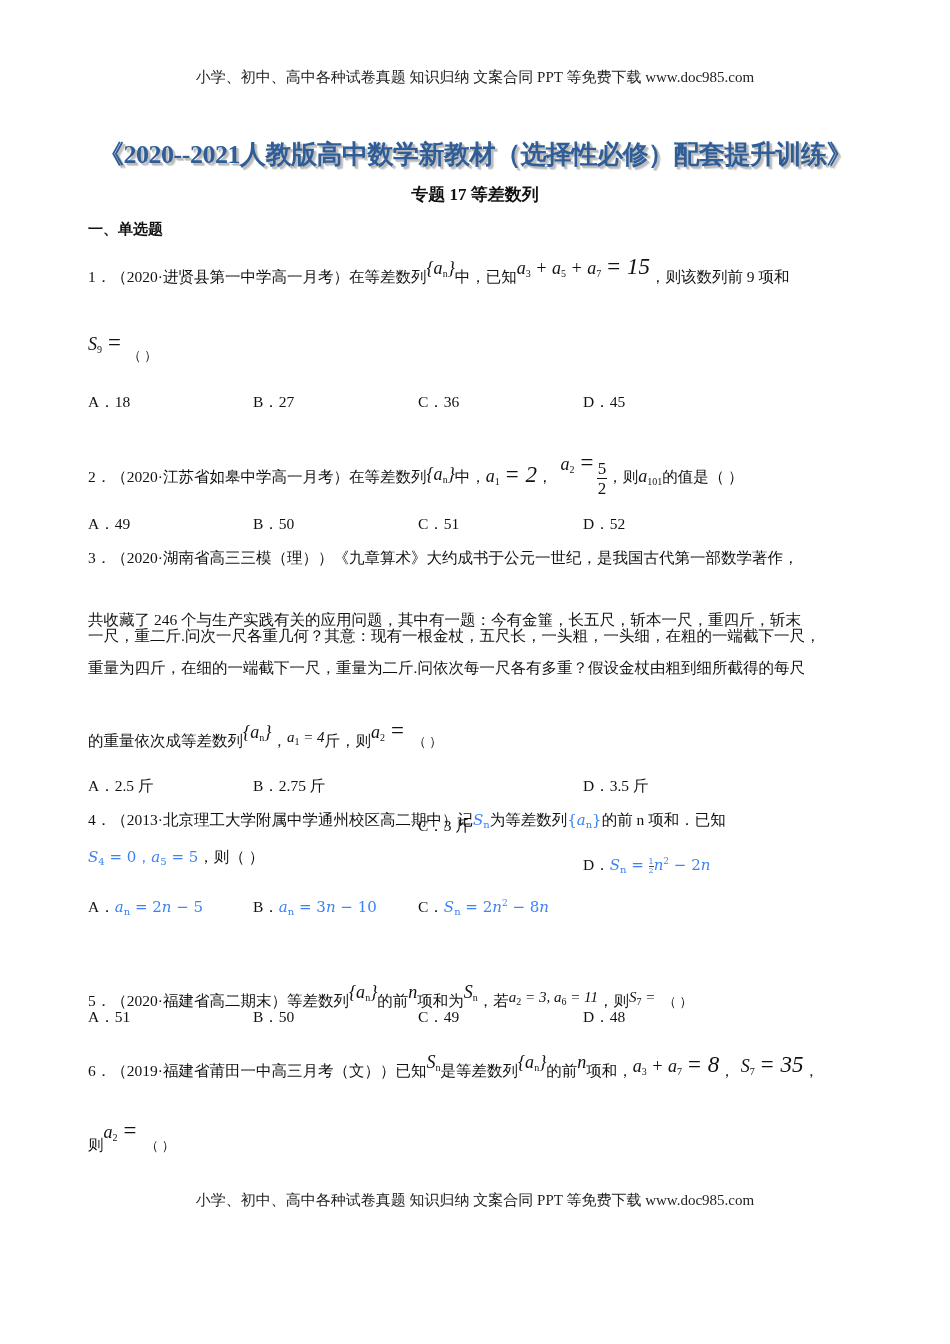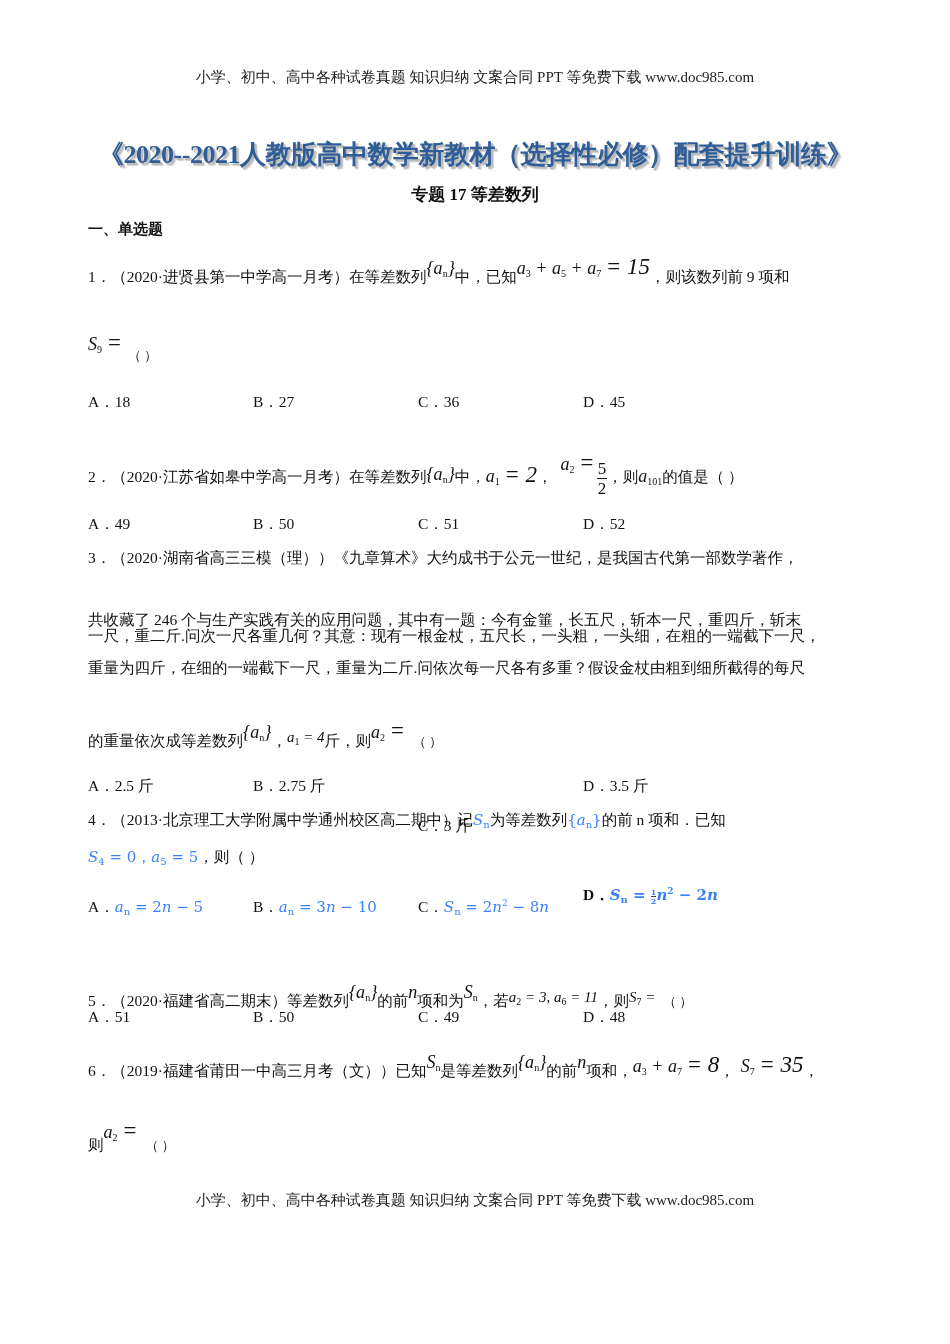--- a/index.html
+++ b/index.html
@@ -78,21 +78,21 @@
 <div class="abs line" style="top:810px;">
   <span>4．</span><span>（2013·北京理工大学附属中学通州校区高二期中）记</span><span class="cam"><i>S</i><span class="sub">n</span></span><span>为等差数列</span><span class="cam">{<i>a</i><span class="sub">n</span>}</span><span>的前 n 项和．已知</span>
 </div>
 <div class="abs line" style="top:847px;">
   <span class="cam"><i>S</i><span class="sub">4</span> = 0，<i>a</i><span class="sub">5</span> = 5</span><span>，则（    ）</span>
 </div>
 <div>
   <span class="opt" style="left:88px;top:897px;">A．<span class="cam"><i>a</i><span class="sub">n</span> = 2<i>n</i> − 5</span></span>
   <span class="opt" style="left:253px;top:897px;">B．<span class="cam"><i>a</i><span class="sub">n</span> = 3<i>n</i> − 10</span></span>
   <span class="opt" style="left:418px;top:897px;">C．<span class="cam"><i>S</i><span class="sub">n</span> = 2<i>n</i><sup style="font-size:9px;">2</sup> − 8<i>n</i></span></span>
-  <span class="opt" style="left:583px;top:885px;font-weight:bold;">D．<span class="cam"><i>S</i><span class="sub">n</span> = <span class="sfrac"><span class="num">1</span><span>2</span></span><i>n</i><sup style="font-size:9px;">2</sup> − 2<i>n</i></span></span>
+  <span class="opt" style="left:583px;top:855px;">D．<span class="cam"><i>S</i><span class="sub">n</span> = <span class="sfrac"><span class="num">1</span><span>2</span></span><i>n</i><sup style="font-size:9px;">2</sup> − 2<i>n</i></span></span>
 </div>
 
 <div class="abs line" style="top:958px;margin-top:32px;">
   <span>5．</span><span>（2020·福建省高二期末）等差数列</span><span class="m sup-shift">{a<span class="sub">n</span>}</span><span>的前</span><span class="m sup-shift">n</span><span>项和为</span><span class="m sup-shift">S<span class="sub">n</span></span><span>，若</span><span class="m" style="font-size:15px;position:relative;top:-4px;">a<span class="sub">2</span> <span class="mr" style="font-size:15px;">= 3,</span> a<span class="sub">6</span> <span class="mr" style="font-size:15px;">= 11</span></span><span>，则</span><span class="m" style="font-size:15px;position:relative;top:-4px;">S<span class="sub">7</span> <span class="mr" style="font-size:15px;">=</span></span><span style="font-size:13px;margin-left:8px;">（    ）</span>
 </div>
 <div>
   <span class="opt" style="left:88px;top:1007px;">A．51</span>
   <span class="opt" style="left:253px;top:1007px;">B．50</span>
   <span class="opt" style="left:418px;top:1007px;">C．49</span>
   <span class="opt" style="left:583px;top:1007px;">D．48</span>

